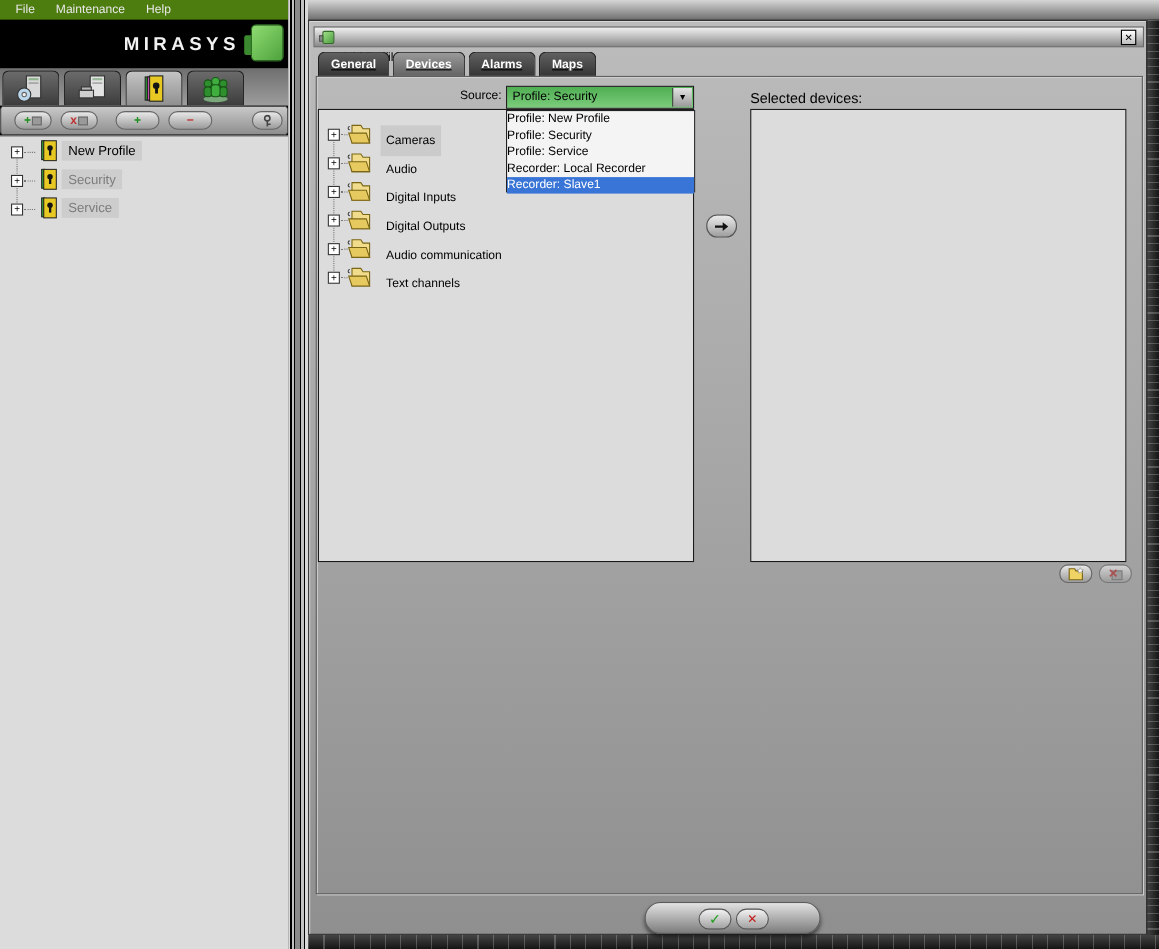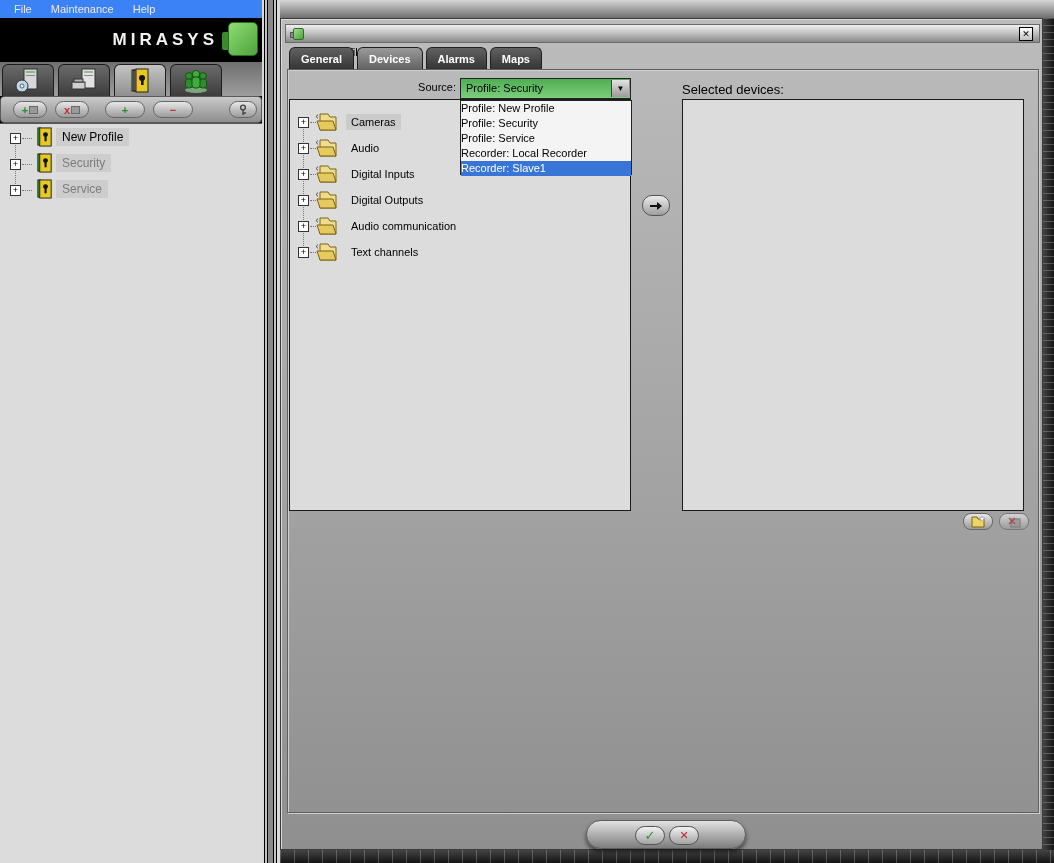--- a/index.html
+++ b/index.html
@@ -1,21 +1,21 @@
 <!DOCTYPE html>
 <html><head>
 <meta charset="utf-8">
 <style>
   * { margin:0; padding:0; box-sizing:border-box; }
   html,body { background:#000; }
   body { font-family:"Liberation Sans","DejaVu Sans",sans-serif; }
   #stage { position:relative; width:1054px; height:863px; background:#000; overflow:hidden; }
 
   
-  .menubar { position:absolute; left:0; top:0; width:262px; height:18px; background:#3b82f6;
+  .menubar { position:absolute; left:0; top:0; width:262px; height:18px; background:#4d7c0f;
              display:flex; align-items:center; gap:19px; padding-left:14px; }
   .menubar .mitem { color:#e9e9e9; font-size:11px; cursor:default; }
   .logoband { position:absolute; left:0; top:18px; width:262px; height:44px; background:#000; }
   .logotext { position:absolute; right:44px; top:12px; color:#f2f2f2; font-size:17px; font-weight:bold;
               letter-spacing:4px; }
   .logomark { position:absolute; right:4px; top:4px; width:36px; height:36px; }
   .logomark .cube { position:absolute; right:0; top:0; width:30px; height:34px; border-radius:5px;
                     background:linear-gradient(135deg,#8fdc72,#4ea23c); border:1px solid #2c6b22; }
   .logomark .tab  { position:absolute; left:0; top:10px; width:8px; height:18px; background:#3c8a30; border-radius:2px; }
 
@@ -62,21 +62,21 @@
             background:linear-gradient(180deg,#f0f0f0,#b9b9b9 55%,#8a8a8a);
             border:1px solid #6a6a6a; display:flex; align-items:center; }
   .dtitle .ticon { width:14px; height:12px; margin:0 6px 0 4px; position:relative; }
   .dtitle .ticon .b1 { position:absolute; left:3px; top:0; width:11px; height:12px; border-radius:2px;
                        background:linear-gradient(135deg,#9fe08a,#4f9e3e); border:1px solid #336b28; }
   .dtitle .ticon .b2 { position:absolute; left:0; top:4px; width:5px; height:6px; background:#8a8a8a; border:1px solid #555; }
   .dtitle .ttext { font-size:11px; color:#000;margin-top:36px; }
   .closebtn { position:absolute; right:6px; top:2px; width:14px; height:14px; background:linear-gradient(180deg,#fff,#c0c0c0);
               border:1px solid #000; font-size:9px; font-weight:bold; text-align:center; line-height:12px; cursor:pointer; }
 
-  .dtabs { position:absolute; left:8px; top:28px; height:22px; display:flex; gap:3px; }
+  .dtabs { position:absolute; left:8px; top:28px; height:22px; display:flex; gap:3px;text-decoration:underline; }
   .dtab { height:22px; padding:0 11px; border:1px solid #1f1f1f; border-bottom:none; border-radius:6px 6px 0 0;
           background:linear-gradient(180deg,#616161,#353535); color:#fff; font-size:11px; font-weight:bold;
           display:flex; align-items:center; cursor:pointer; }
   .dtab.active { background:linear-gradient(180deg,#9a9a9a,#646464); }
 
   .dframe { position:absolute; left:6px; top:50px; width:752px; height:744px;
             border:1px solid #5f5f5f; box-shadow:inset 1px 1px 0 #cfcfcf, 1px 1px 0 #cfcfcf; }
 
   .srclabel { position:absolute; left:105px; top:62px; width:70px; font-size:11px; color:#000; text-align:right; }
   .combo { position:absolute; left:179px; top:59px; width:171px; height:21px; border:1px solid #222;
@@ -88,21 +88,21 @@
               border:1px solid #222; z-index:30; }
   .dopt { height:15px; line-height:15px; font-size:11px; color:#000; padding-left:0; cursor:pointer; white-space:nowrap; }
   .dopt.hilite { background:#3875d7; color:#fff; }
 
   .panel { position:absolute; background:#dcdcdc; border:1px solid #1a1a1a; }
   .devtree { left:8px; top:80px; width:342px; height:412px; }
   .selpanel { left:401px; top:80px; width:342px; height:412px; }
   .sellabel { position:absolute; left:401px; top:63px; font-size:13px; color:#000;text-align:center; }
 
   .drow { position:absolute; left:0; width:100%; height:26px; }
-  .dlabel { position:absolute; left:56px; top:4px; font-size:11px; padding:2px 5px; white-space:nowrap; cursor:default; }
+  .dlabel { position:absolute; left:56px; top:4px; font-size:11px; padding:8px 5px; white-space:nowrap; cursor:default; }
   .dlabel.sel { background:#cbcbcb; }
 
   .folder { position:absolute; left:24px; top:2px; width:24px; height:20px; }
 
   .arrowbtn { position:absolute; left:361px; top:176px; width:28px; height:21px; border:1px solid #555; border-radius:10px;
               background:linear-gradient(180deg,#ececec,#9e9e9e); display:flex; align-items:center; justify-content:center;
               cursor:pointer; }
   .smallbtn { position:absolute; width:30px; height:17px; border:1px solid #666; border-radius:8px;
               background:linear-gradient(180deg,#e8e8e8,#9b9b9b); display:flex; align-items:center; justify-content:center;
               cursor:pointer; }

